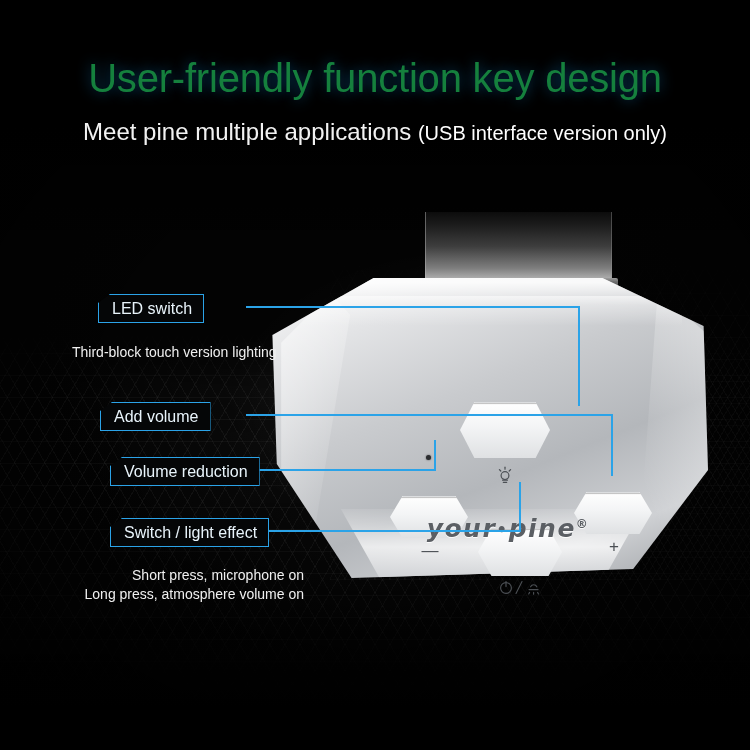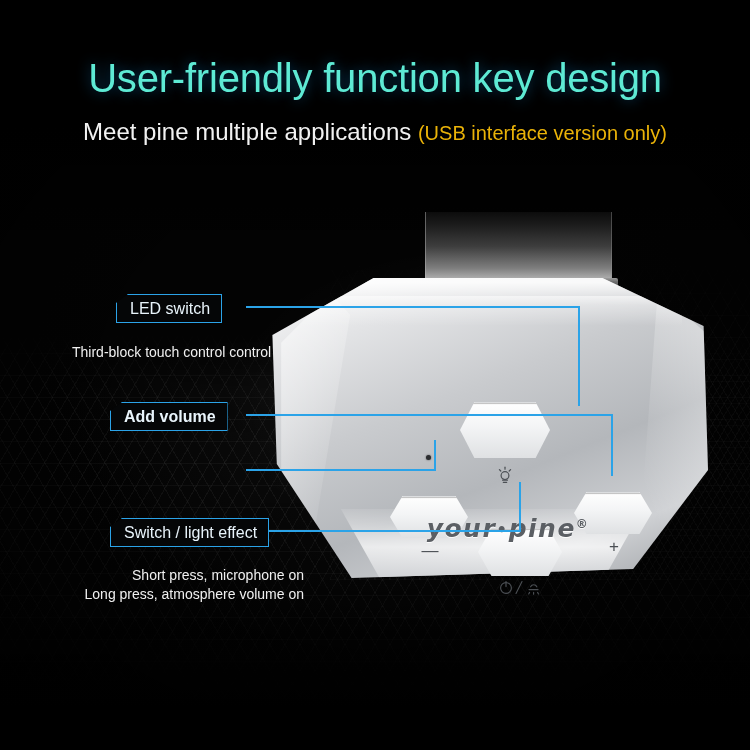--- a/index.html
+++ b/index.html
@@ -29,25 +29,25 @@
   }
   .bg-glow{position:absolute;left:150px;top:230px;width:620px;height:430px;
     background:radial-gradient(ellipse 55% 50% at 52% 40%, rgba(255,255,255,.085) 0%, rgba(255,255,255,.02) 48%, rgba(255,255,255,0) 72%);}
   .bg-vign{position:absolute;inset:0;pointer-events:none;
     background:radial-gradient(ellipse 75% 62% at 50% 52%, rgba(0,0,0,0) 38%, rgba(0,0,0,.62) 82%, rgba(0,0,0,.95) 100%);}
   .bg-topfade{position:absolute;left:0;right:0;top:0;height:230px;background:linear-gradient(to bottom,#000 55%, rgba(0,0,0,.55) 100%);}
   .bg-botfade{position:absolute;left:0;right:0;bottom:0;height:150px;background:linear-gradient(to top,#000 28%, rgba(0,0,0,0) 100%);}
 
   
   .title{position:absolute;left:0;right:0;top:58px;text-align:center;
-    font-size:40px;line-height:1;font-weight:400;color:#5eead4;letter-spacing:-.2px;
+    font-size:40px;line-height:1;font-weight:400;color:#15803d;letter-spacing:-.2px;
     text-shadow:0 0 14px rgba(27,155,240,.45);}
   .subtitle{position:absolute;left:0;right:0;top:120px;text-align:center;
     font-size:24px;line-height:1;color:#f2f2f2;font-weight:400;white-space:nowrap;}
-  .subtitle .paren{font-size:20px;color:#eab308;margin-top:16px;}
+  .subtitle .paren{font-size:20px;color:#ffffff;margin-top:16px;}
 
   
   .device{position:absolute;left:248px;top:212px;width:470px;height:380px;}
   .strap{position:absolute;left:177px;top:0px;width:185px;height:72px;
     background:linear-gradient(to bottom,#0c0c0c 0%,#1c1c1c 18%,#3e3e3e 48%,#7e7e7e 78%,#b9b9b9 96%,#cfcfcf 100%);
     border-left:1px solid rgba(190,190,190,.45);border-right:1px solid rgba(150,150,150,.4);}
   .strap-lip{position:absolute;left:170px;top:66px;width:200px;height:9px;
     background:linear-gradient(to bottom,#9d9d9d,#6f6f6f 40%,#555 100%);border-radius:2px;}
 
   .shell{position:absolute;left:20px;top:66px;width:440px;height:300px;
@@ -96,22 +96,22 @@
   .logo .dot{font-size:17px;vertical-align:middle;}
   .logo .reg{font-size:12px;vertical-align:super;font-style:normal;}
 
   
   .callout{position:absolute;height:27px;display:flex;align-items:center;
     padding:0 11px 0 13px;background:#050607;
     border:1.6px solid #2ba3e8;
     clip-path:polygon(12px 0, 100% 0, 100% 100%, 0 100%, 0 9px);
     box-shadow:0 0 9px rgba(43,163,232,.30);}
   .callout span{font-size:16px;color:#e9f4fb;white-space:nowrap;line-height:1;}
-  .c1{left:116px;top:294px;}
-  .c2{left:110px;top:402px;font-weight:bold;}
+  .c1{left:98px;top:294px;}
+  .c2{left:100px;top:402px;}
   .c3{left:110px;top:457px;}
   .c4{left:110px;top:518px;}
 
   .lead{position:absolute;background:#2ba3e8;}
   .lead-h{height:1.6px;}
   .lead-v{width:1.6px;}
 
   .cap{position:absolute;color:#f0f0f0;font-size:14px;line-height:1.35;white-space:nowrap;}
   .cap1{left:72px;top:343px;}
   .cap2{left:78px;top:566px;text-align:right;width:226px;}
@@ -206,23 +206,26 @@
 
   <div class="lead lead-h" style="left:246px;top:530px;width:274px;"></div>
   <div class="lead lead-v" style="left:519px;top:482px;height:50px;"></div>
 
   <div class="callout c1">
     <span>LED switch</span>
   </div>
   <div class="callout c2">
     <span>Add volume</span>
   </div>
+  <div class="callout c3">
+    <span>Volume reduction</span>
+  </div>
   <div class="callout c4">
     <span>Switch / light effect</span>
   </div>
 
-  <div class="cap cap1">Third-block touch control control</div>
+  <div class="cap cap1">Third-block touch version lighting</div>
   <div class="cap cap2">
     <div>Short press, microphone on</div>
     <div>Long press, atmosphere volume on</div>
   </div>
 
 </div>
 
 </body></html>

